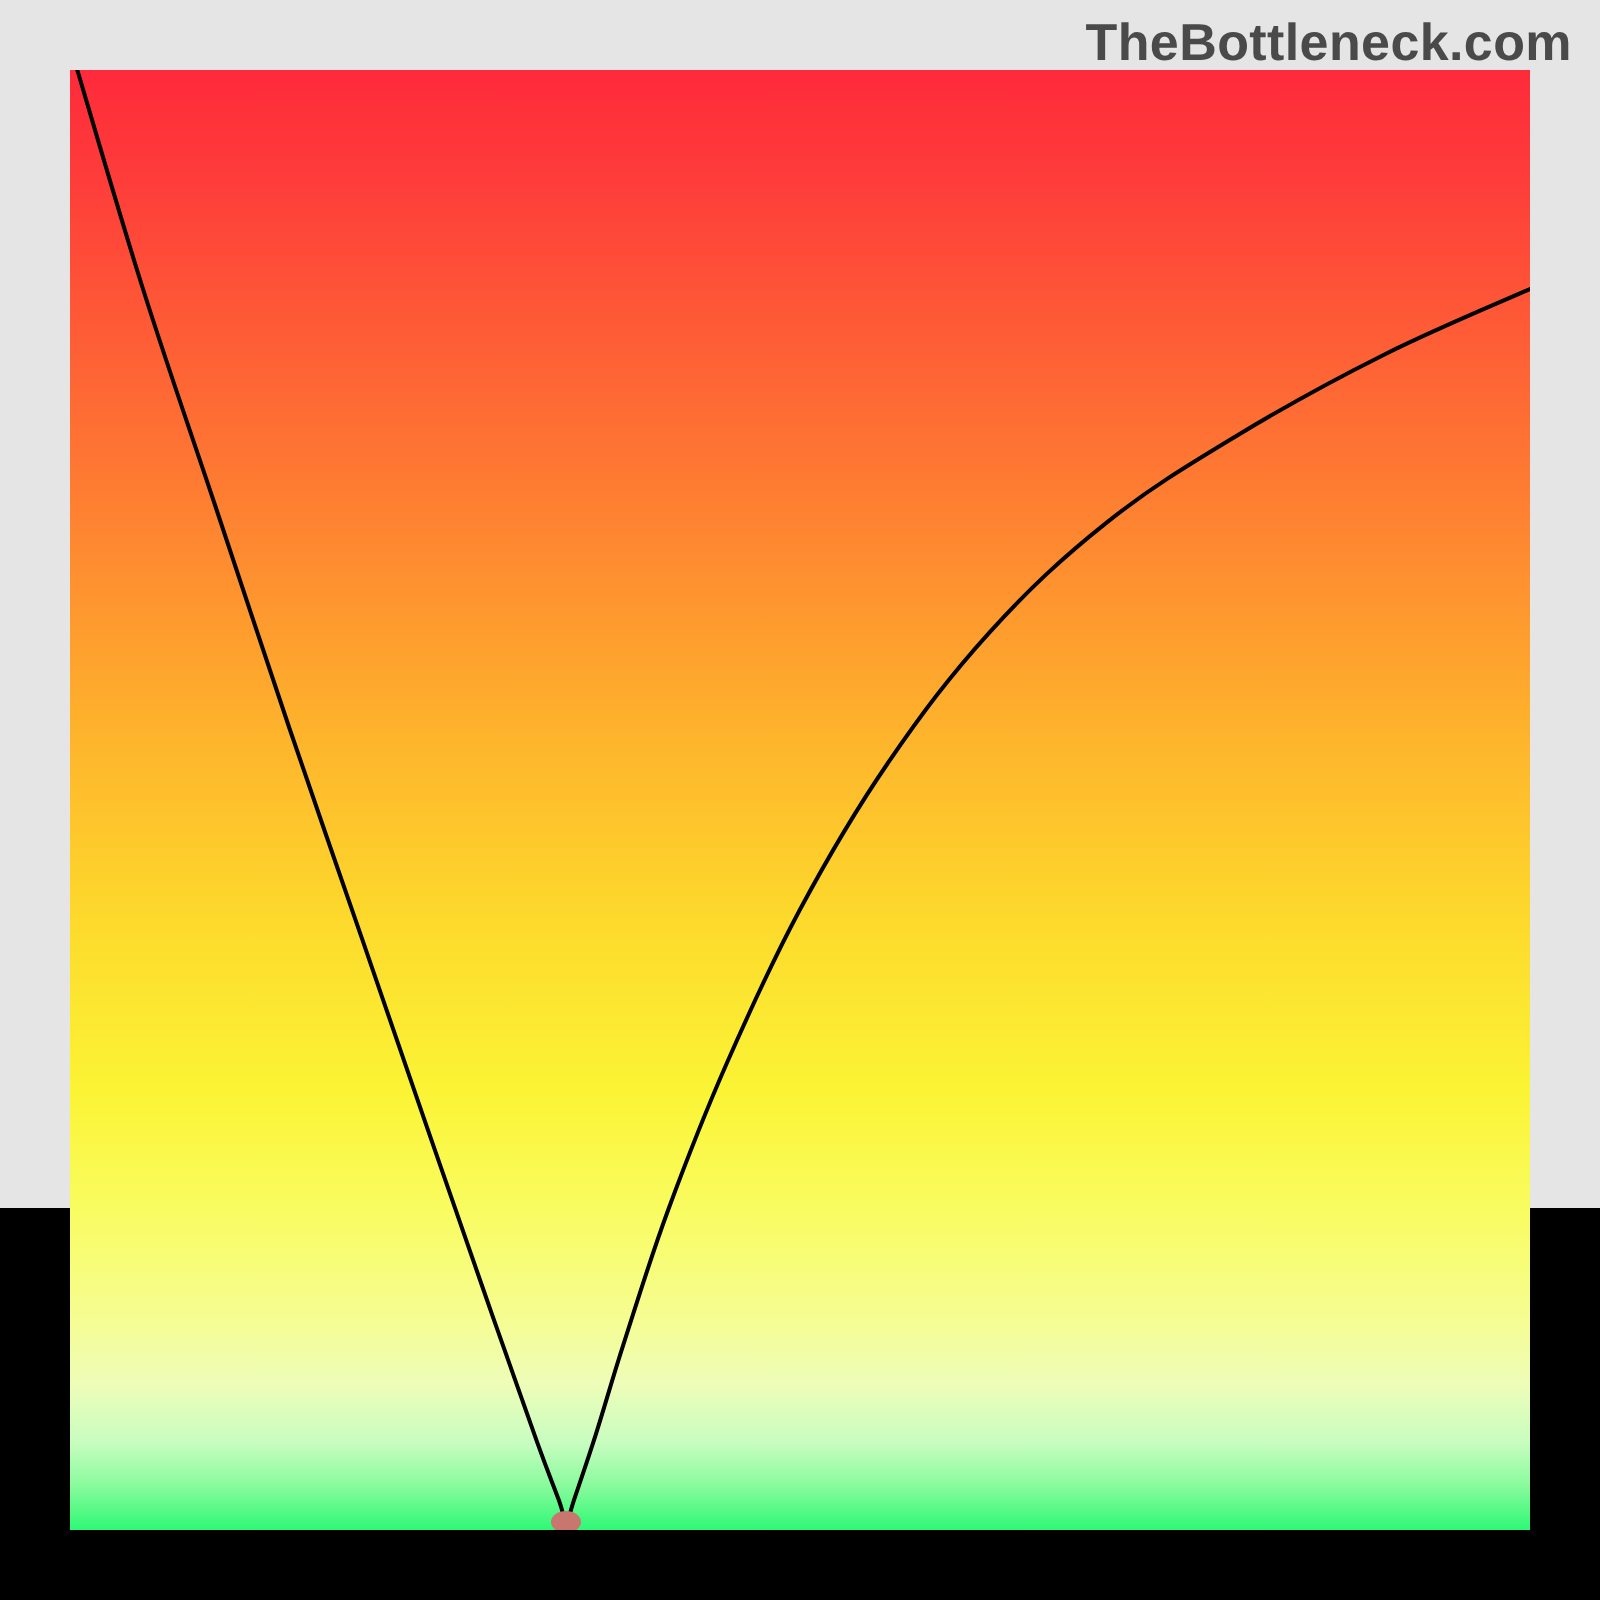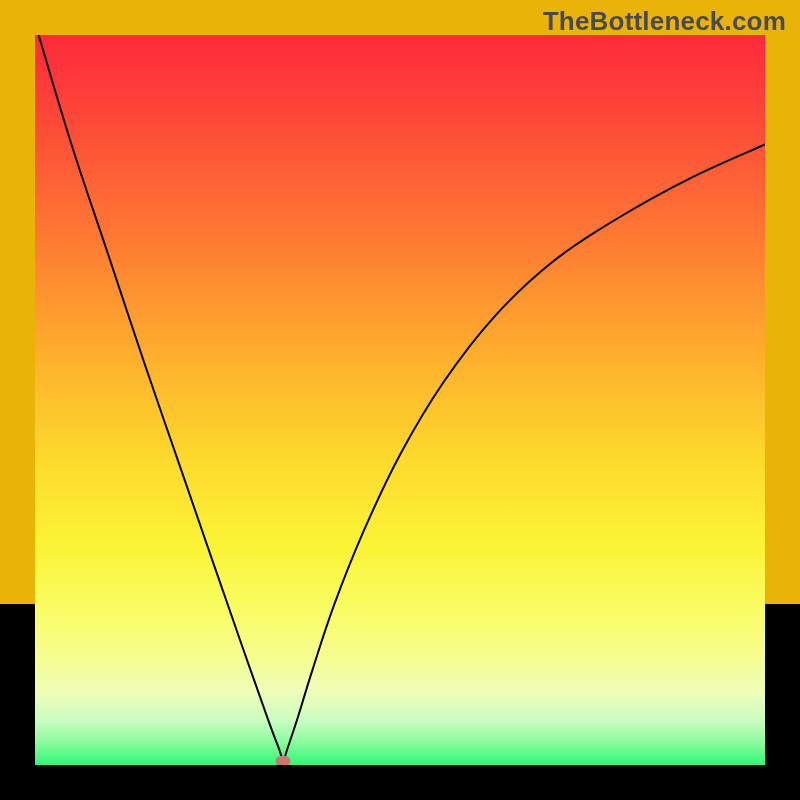--- a/index.html
+++ b/index.html
@@ -1,21 +1,21 @@
 <!DOCTYPE html>
 <html><head>
 <meta charset="utf-8">
 <style>
   * { margin: 0; padding: 0; box-sizing: border-box; }
   html, body { width: 800px; height: 800px; overflow: hidden; background: #000; }
   .frame {
     position: relative;
     width: 800px;
     height: 604px;
-    background: #eab308;
+    background: #e5e5e5;
   }
   .plot-area {
     position: absolute;
     left: 35px;
     top: 35px;
     width: 730px;
     height: 730px;
     overflow: hidden;
   }
   .gradient-bg {

